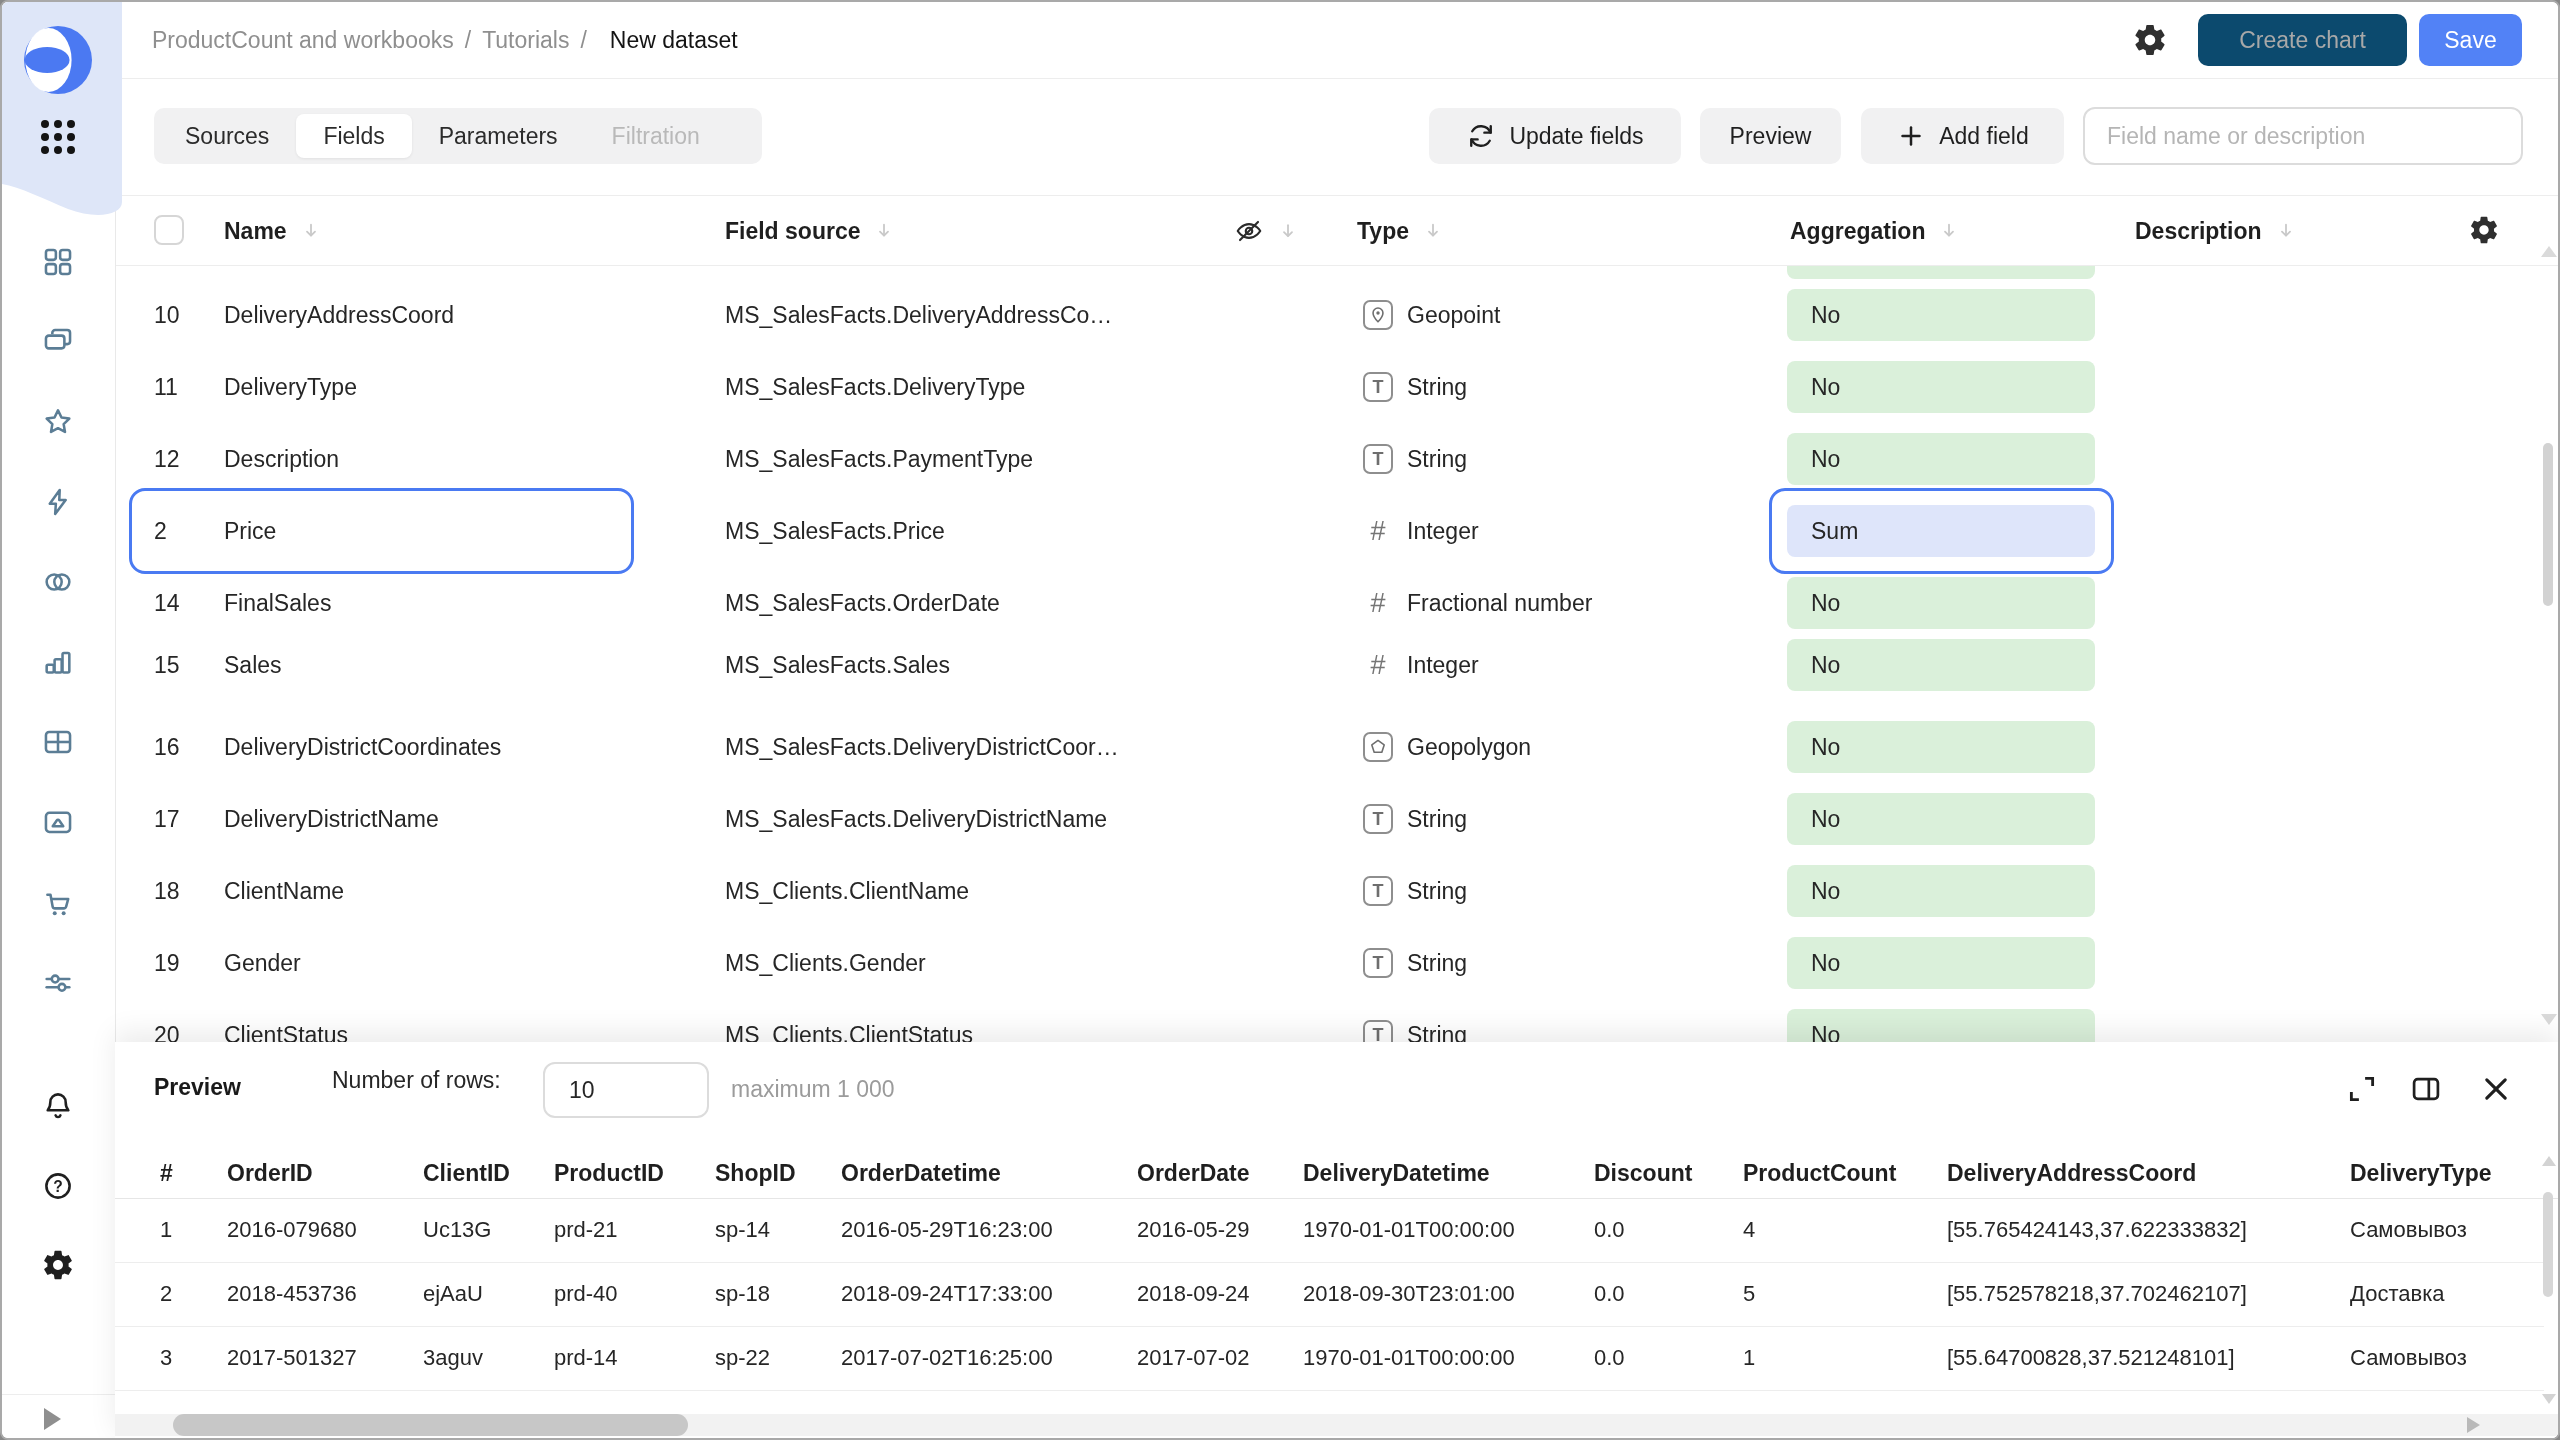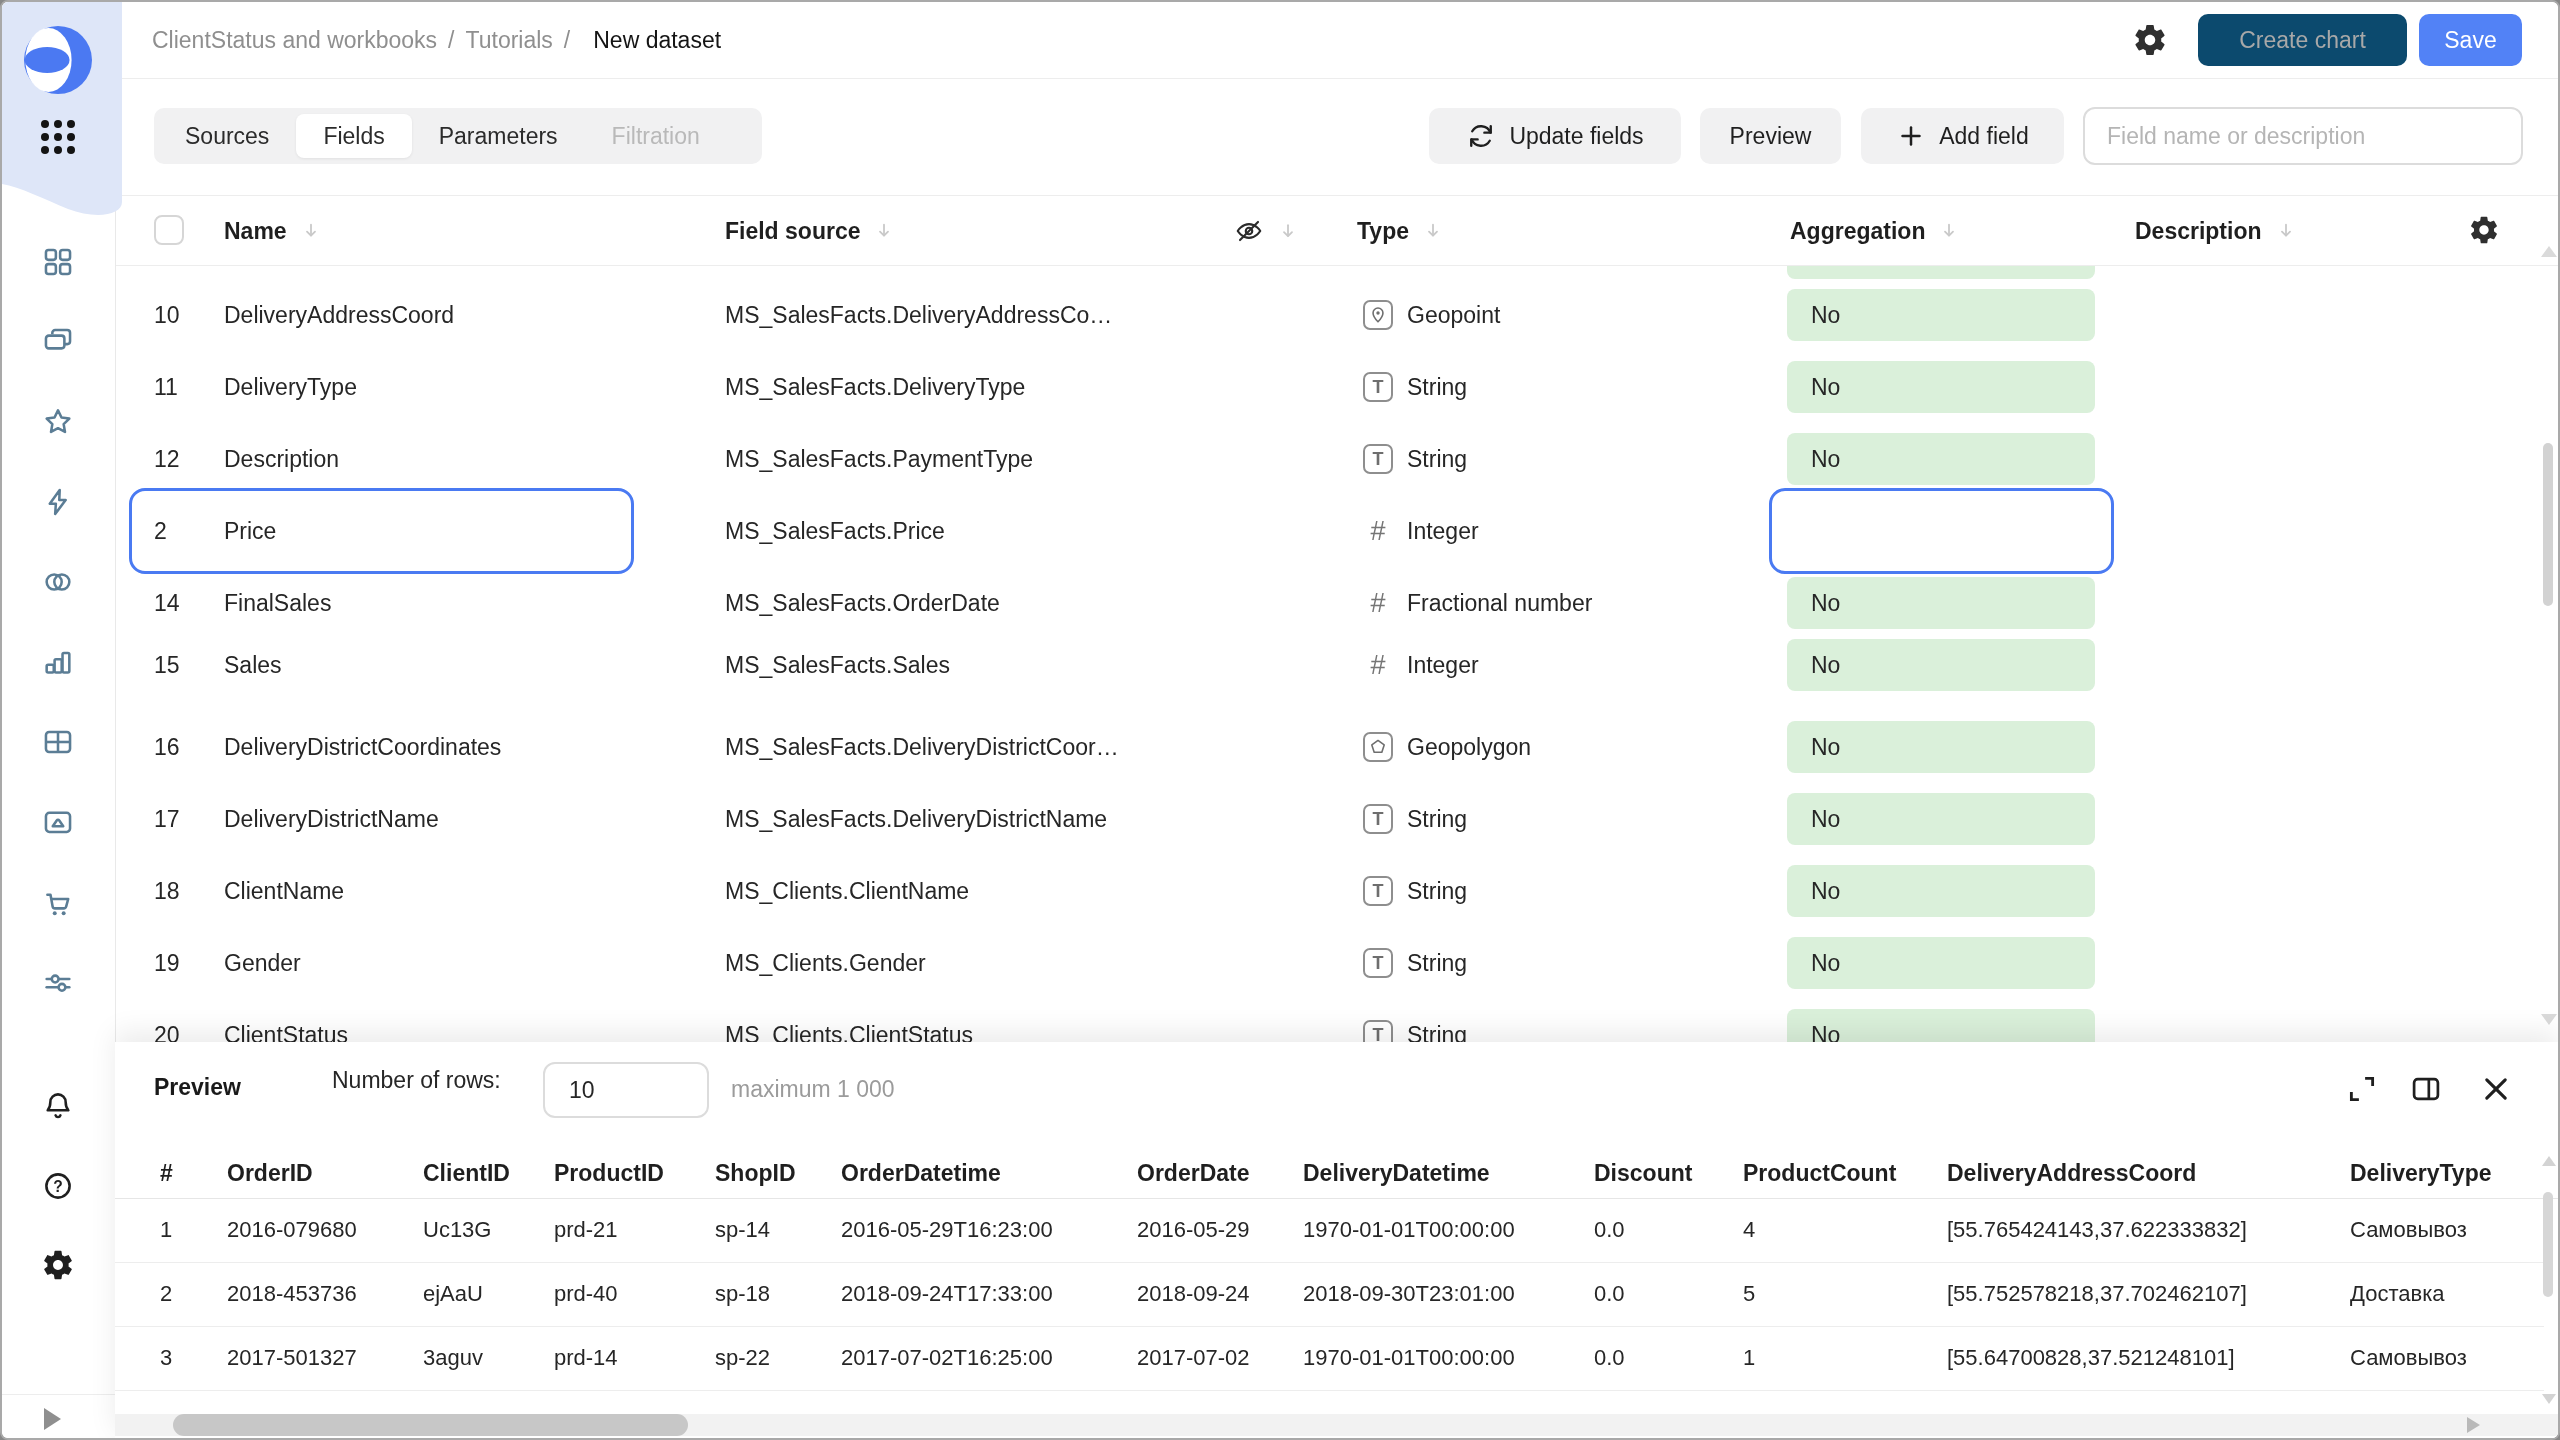--- a/index.html
+++ b/index.html
@@ -298,21 +298,21 @@
         </svg>
       </div>
     <div class="sb-divider"></div>
     <div class="sb-expand"></div>
   </div>
 
   <div class="main">
 
     <div class="topbar">
       <div class="breadcrumb">
-          <span class="crumb">ClientStatus and workbooks</span>
+          <span class="crumb">ProductCount and workbooks</span>
           <span class="crumb-sep">/</span>
           <span class="crumb">Tutorials</span>
           <span class="crumb-sep">/</span>
           <span class="crumb current">New dataset</span>
         </div>
       <svg class="top-gear icn">
           <use href="#sym-gear"></use>
         </svg>
       <div class="btn btn-create">Create chart</div>
       <div class="btn btn-save">Save</div>
@@ -423,20 +423,21 @@
       <span class="pill " style="left:1672px">No</span>
     </div>
     <div class="frow" style="top:231px">
       <span class="fc" style="left:39px">2</span>
       <span class="fc" style="left:109px">Price</span>
       <span class="fc" style="left:610px">MS_SalesFacts.Price</span>
       <span class="fc ftype" style="left:1248px">
             <span class="tnum">#</span>
             <span>Integer</span>
           </span>
+      <span class="pill pill-sel" style="left:1672px">Sum</span>
     </div>
         <div class="sel-ring" style="left:14px;top:224px;width:505px"></div>
        <div class="sel-ring" style="left:1654px;top:224px;width:345px"></div>
     <div class="frow" style="top:303px">
       <span class="fc" style="left:39px">14</span>
       <span class="fc" style="left:109px">FinalSales</span>
       <span class="fc" style="left:610px">MS_SalesFacts.OrderDate</span>
       <span class="fc ftype" style="left:1248px">
             <span class="tnum">#</span>
             <span>Fractional number</span>

